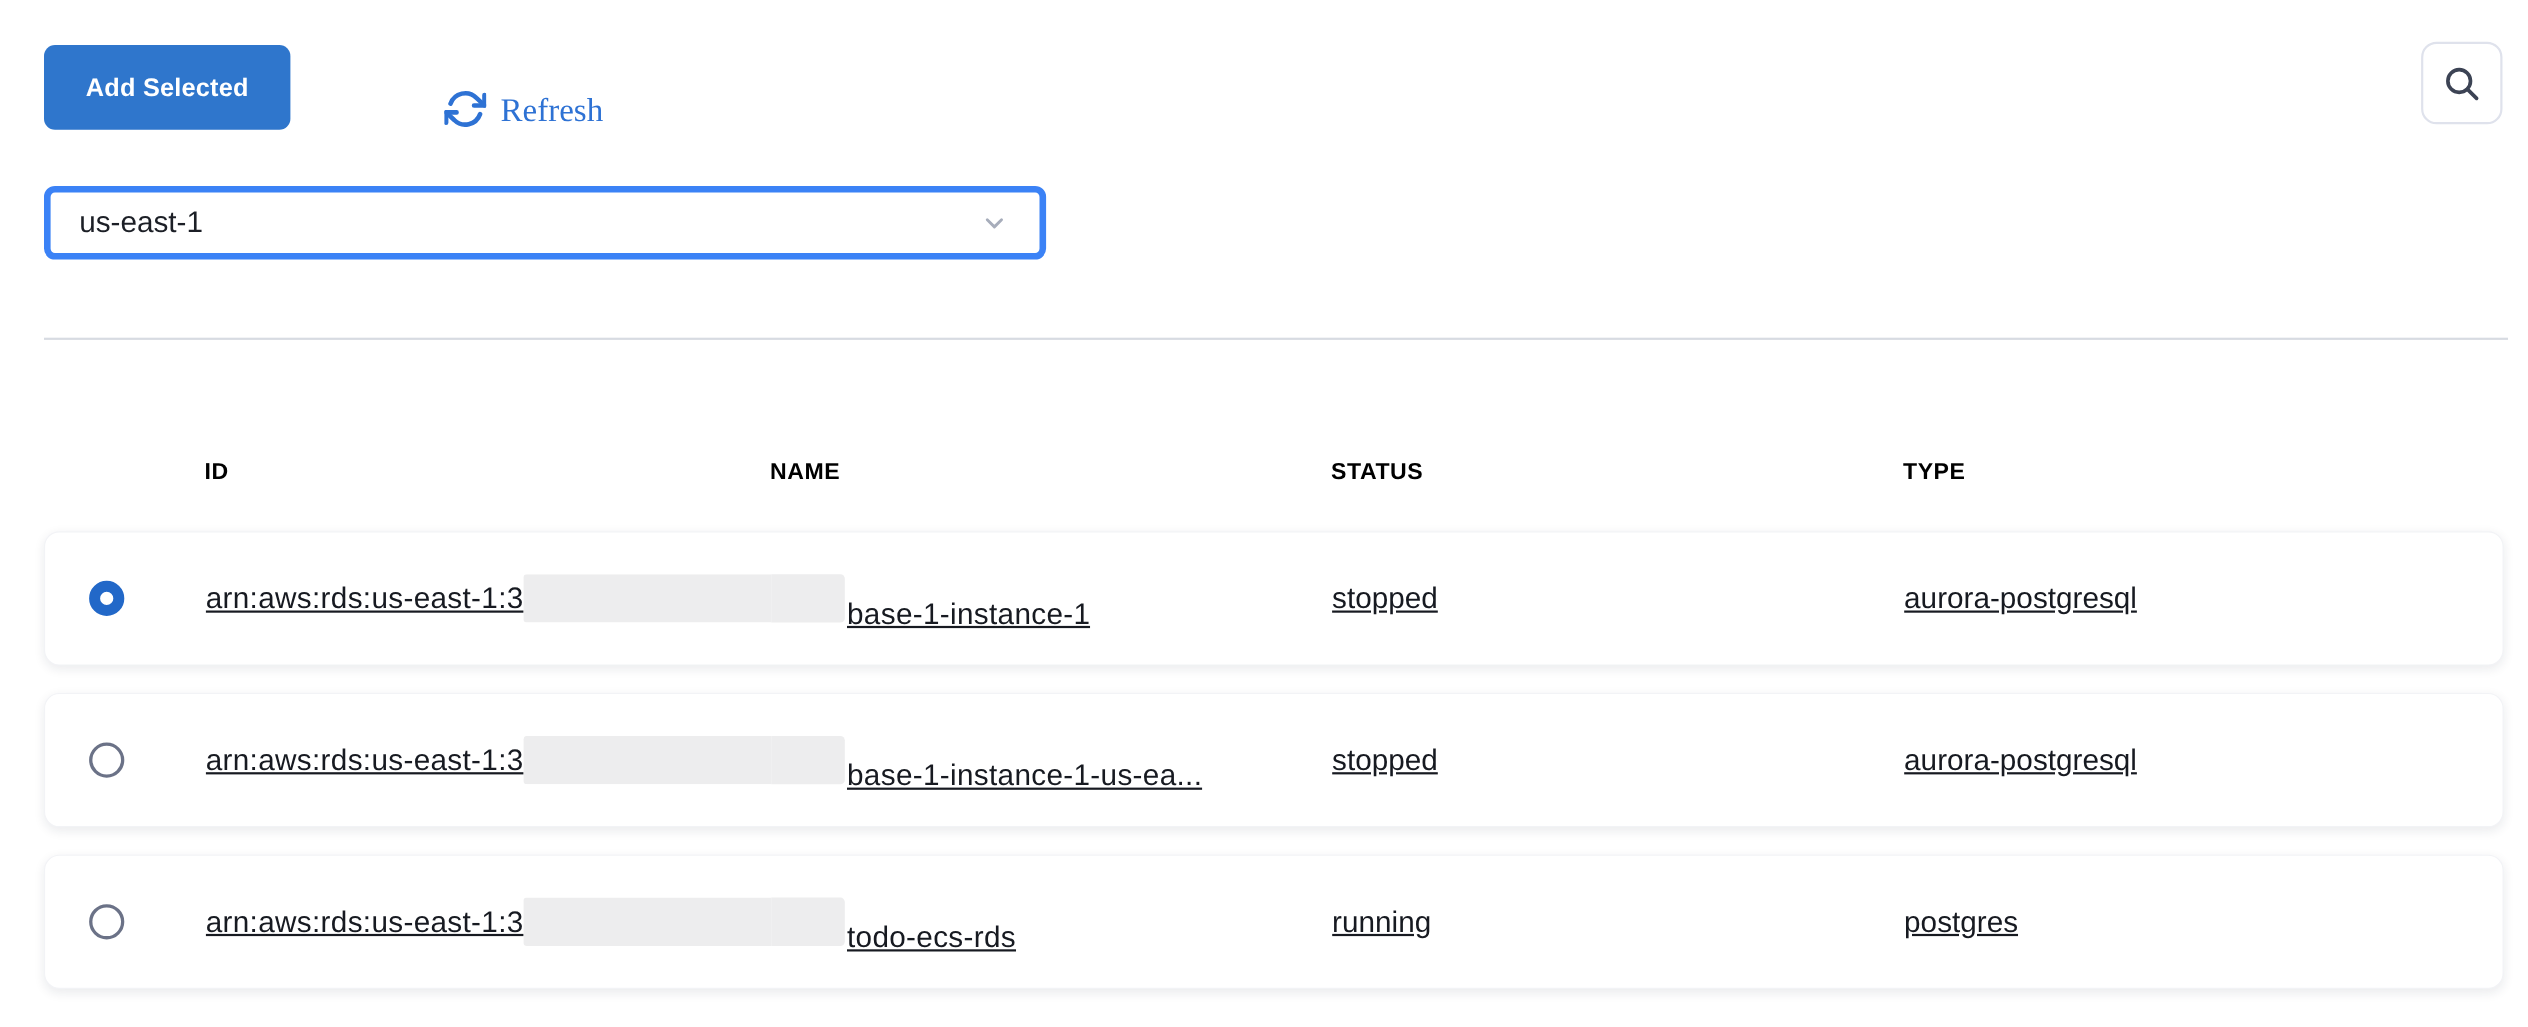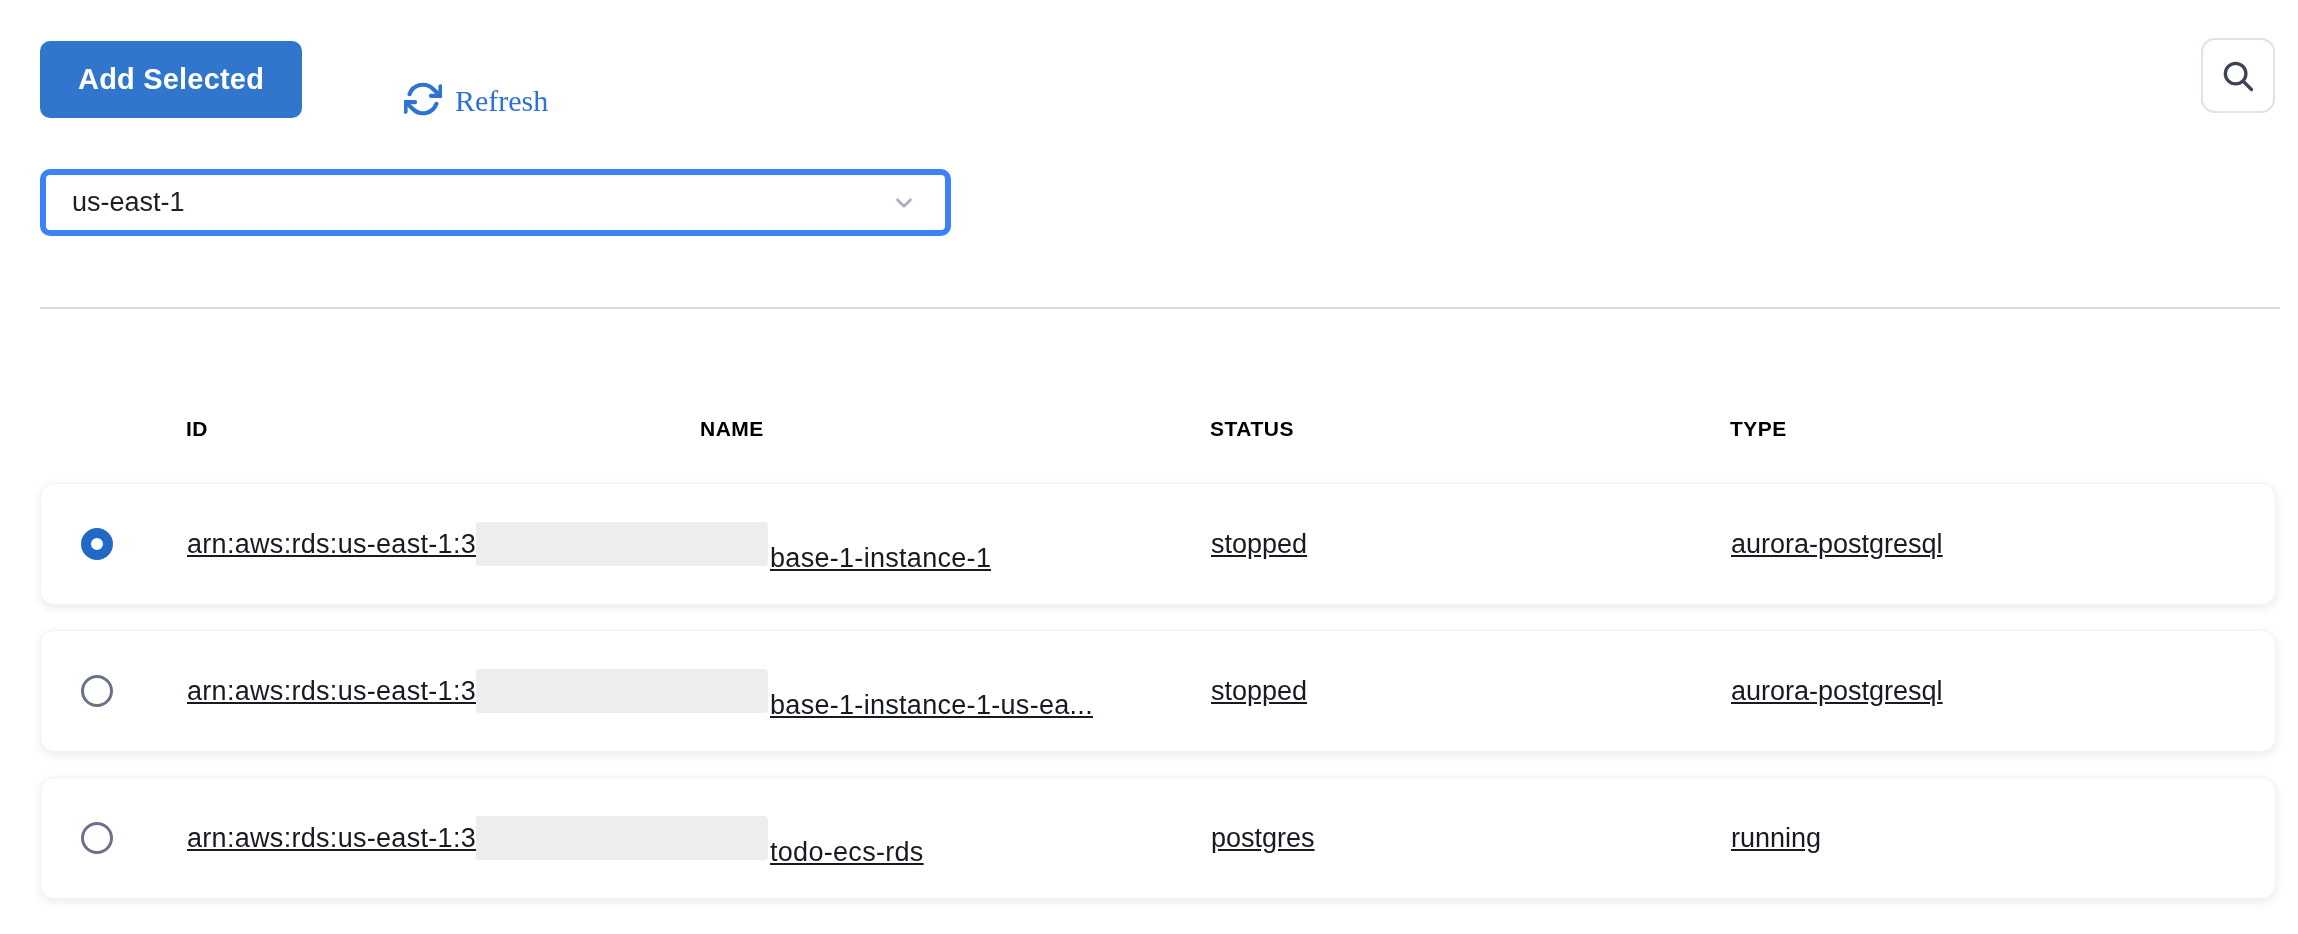--- a/index.html
+++ b/index.html
@@ -3,21 +3,21 @@
 <meta charset="utf-8">
 <style>
   * { margin:0; padding:0; box-sizing:border-box; }
   html,body { width:2298px; height:934px; background:#ffffff;
     font-family:"Liberation Sans", sans-serif; color:#171a21; }
   .page { position:relative; width:2298px; height:934px; overflow:hidden; background:#ffffff; }
 
   
   .btn-primary { position:absolute; left:40px; top:41px; height:77px;
     display:inline-flex; align-items:center; padding:0 38px;
-    background:#2f76cc; color:#ffffff; font-size:29px; font-weight:bold;
+    background:#2f76cc; color:#ffffff; font-size:23px; font-weight:bold;
     border:none; border-radius:10px; cursor:pointer; letter-spacing:.2px; }
   .refresh-link { position:absolute; left:404px; top:41px; height:77px;
     display:inline-flex; align-items:flex-end; gap:13px; color:#2e72d4;
     font-size:30px; font-weight:500; cursor:pointer; background:none; border:none;font-family:Liberation Serif, serif; }
   .refresh-link svg { width:38px; height:38px; stroke:#2e72d4; fill:none;
     stroke-width:2.6; stroke-linecap:round; stroke-linejoin:round; }
   .search-btn { position:absolute; right:23px; top:38px; width:74px; height:75px;
     background:#ffffff; border:2px solid #dfe2ec; border-radius:14px;
     display:flex; align-items:center; justify-content:center; cursor:pointer; }
   .search-btn svg { width:38px; height:38px; stroke:#3c4354; fill:none;
@@ -144,18 +144,18 @@
         <span class="radio"></span>
       </div>
       <div class="cell id-cell">
         <span class="id-prefix">arn:aws:rds:us-east-1:3</span>
         <span class="redact-fill"></span>
       </div>
       <div class="cell name-cell">
         <span class="redact-lead"></span>
         <span class="name-text">todo-ecs-rds</span>
       </div>
+      <div class="cell">running</div>
       <div class="cell">postgres</div>
-      <div class="cell">running</div>
     </div>
   </div>
 
 </div>
 
 </body></html>

